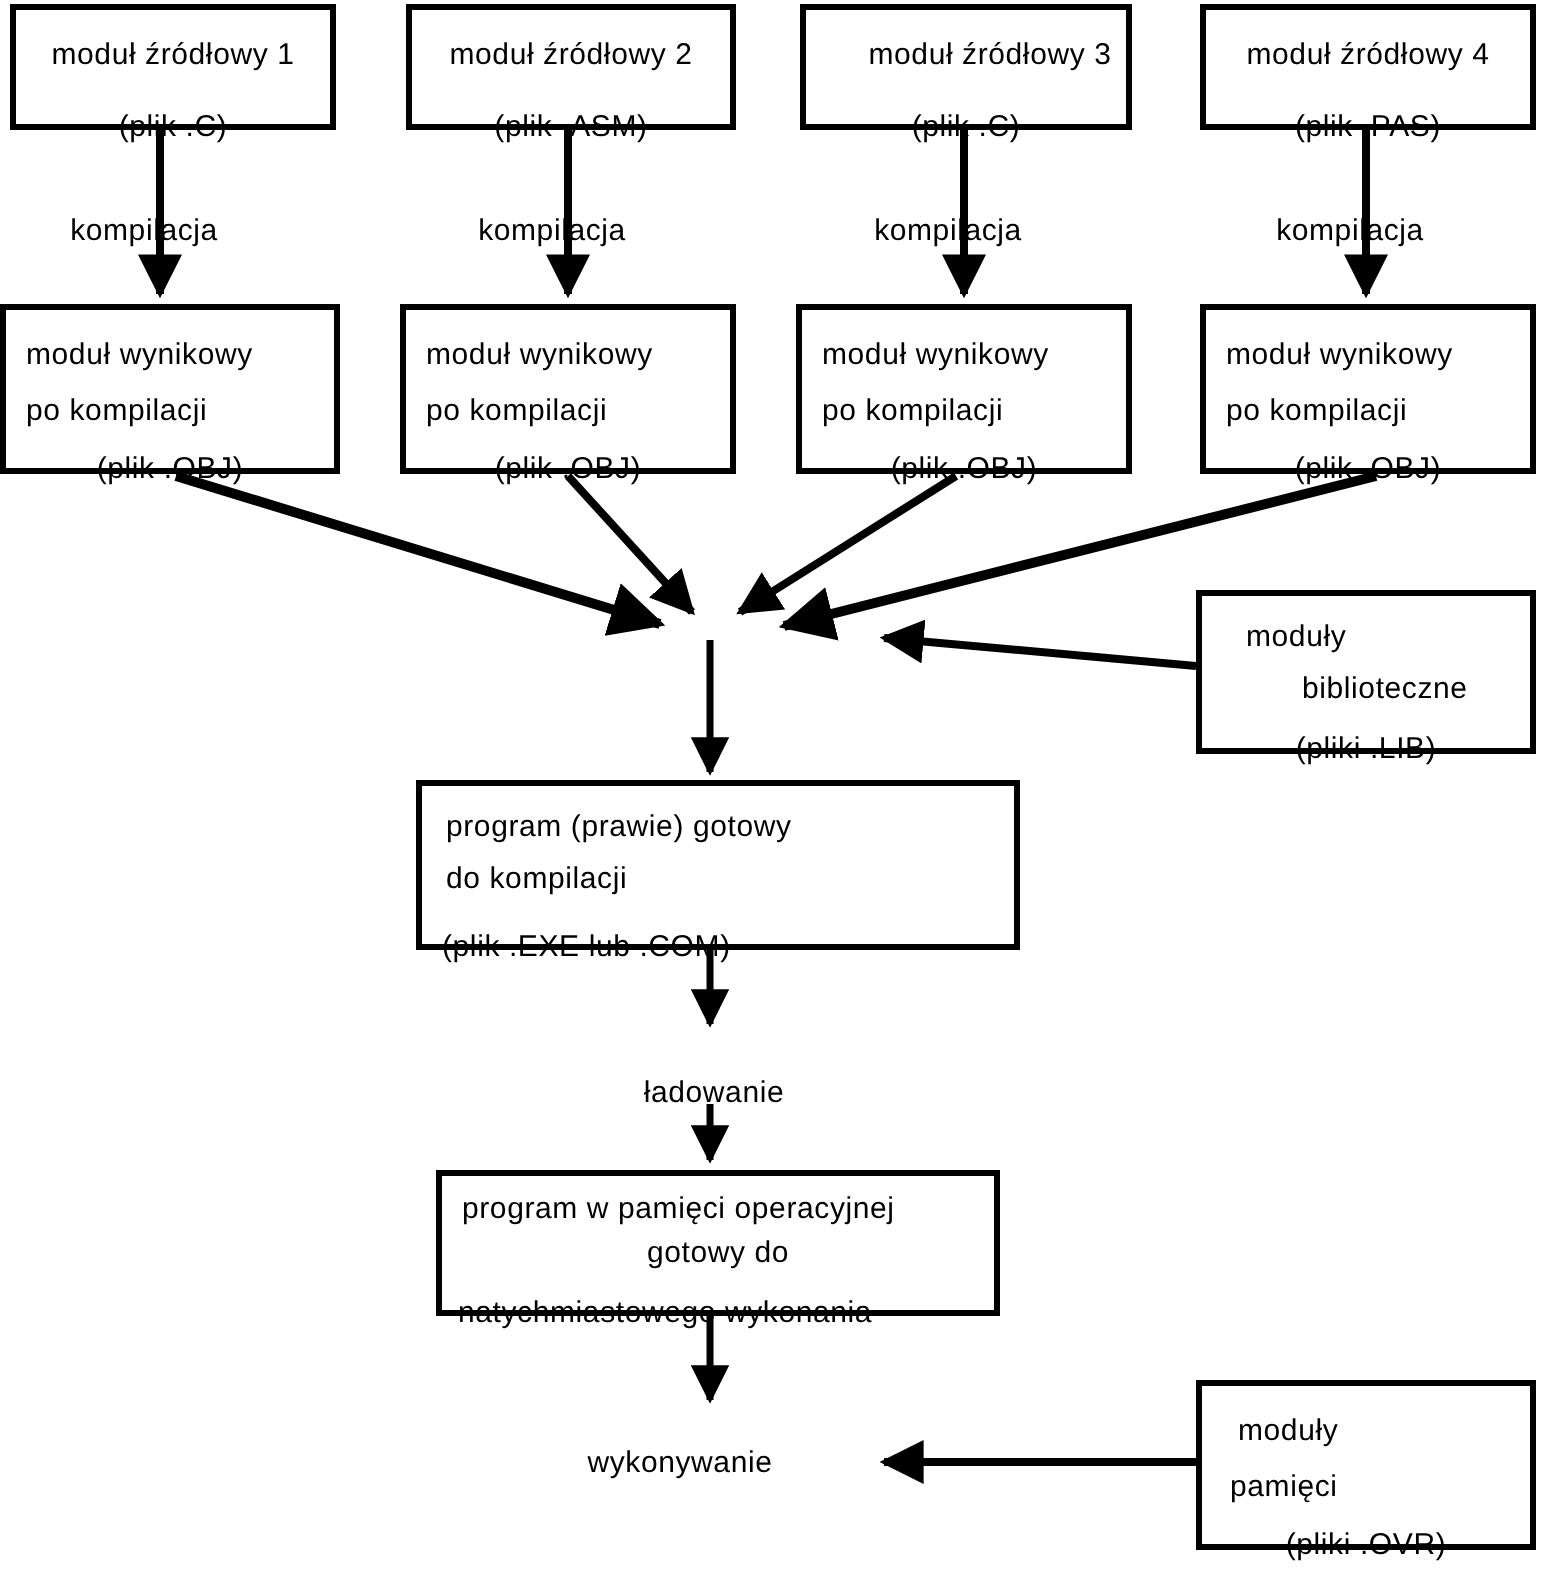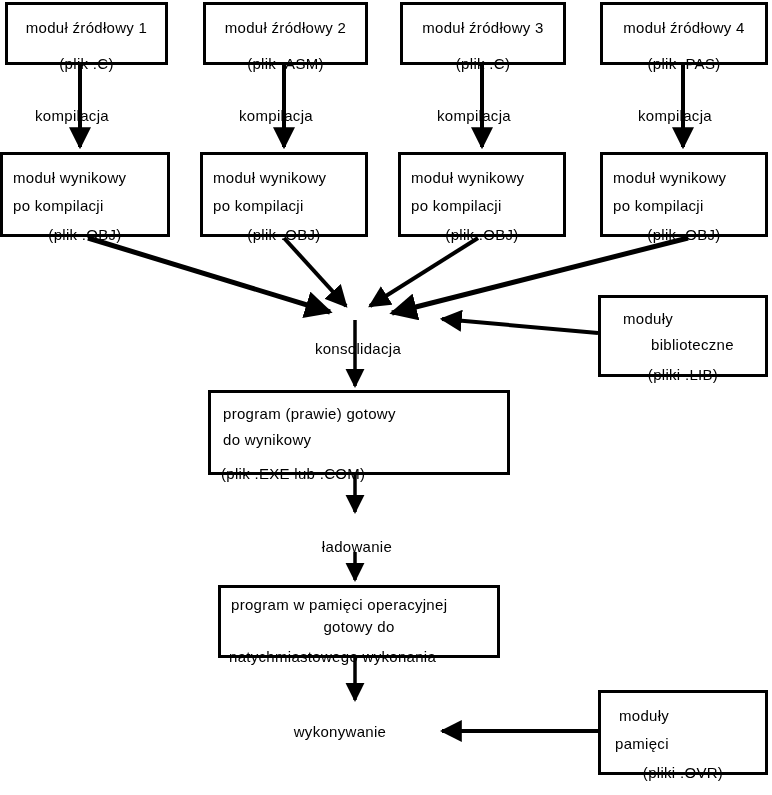--- a/index.html
+++ b/index.html
@@ -75,21 +75,21 @@
 
   <div class="box" style="left:5px;top:2px;width:163px;height:63px;">
     <div class="txt ctr" style="top:14px;">moduł źródłowy 1</div>
     <div class="txt ctr" style="bottom:-10px;">(plik .C)</div>
   </div>
   <div class="box" style="left:203px;top:2px;width:165px;height:63px;padding-left:40px;">
     <div class="txt ctr" style="top:14px;">moduł źródłowy 2</div>
     <div class="txt ctr" style="bottom:-10px;">(plik .ASM)</div>
   </div>
   <div class="box" style="left:400px;top:2px;width:166px;height:63px;">
-    <div class="txt ctr" style="top:14px;">moduł źródłowy 3</div>
+    <div class="txt ctr" style="top:14px;margin-left:12px;">moduł źródłowy 3</div>
     <div class="txt ctr" style="bottom:-10px;">(plik .C)</div>
   </div>
   <div class="box" style="left:600px;top:2px;width:168px;height:63px;">
     <div class="txt ctr" style="top:14px;">moduł źródłowy 4</div>
     <div class="txt ctr" style="bottom:-10px;">(plik .PAS)</div>
   </div>
 
   <div class="lbl" style="left:-8px;top:107px;width:160px;">kompilacja</div>
   <div class="lbl" style="left:196px;top:107px;width:160px;">kompilacja</div>
   <div class="lbl" style="left:394px;top:107px;width:160px;">kompilacja</div>
@@ -109,31 +109,30 @@
     <div class="txt" style="left:10px;top:14px;">moduł wynikowy</div>
     <div class="txt" style="left:10px;top:42px;">po kompilacji</div>
     <div class="txt ctr" style="bottom:-9px;">(plik .OBJ)</div>
   </div>
   <div class="box" style="left:600px;top:152px;width:168px;height:85px;">
     <div class="txt" style="left:10px;top:14px;">moduł wynikowy</div>
     <div class="txt" style="left:10px;top:42px;">po kompilacji</div>
     <div class="txt ctr" style="bottom:-9px;">(plik .OBJ)</div>
   </div>
 
-  <div class="lbl" style="left:258px;top:340px;width:200px;">konsolidacja</div>
 
   <div class="box" style="left:598px;top:295px;width:170px;height:82px;">
     <div class="txt" style="left:22px;top:12px;">moduły</div>
     <div class="txt" style="left:22px;top:38px;margin-left:28px;">biblioteczne</div>
     <div class="txt ctr" style="bottom:-9px;">(pliki .LIB)</div>
   </div>
 
   <div class="box" style="left:208px;top:390px;width:302px;height:85px;text-align:right;">
     <div class="txt" style="left:12px;top:12px;">program (prawie) gotowy</div>
-    <div class="txt" style="left:12px;top:38px;">do wynikowy</div>
+    <div class="txt" style="left:12px;top:38px;">do kompilacji</div>
     <div class="txt" style="left:10px;bottom:-10px;">(plik .EXE lub .COM)</div>
   </div>
 
   <div class="lbl" style="left:257px;top:538px;width:200px;">ładowanie</div>
 
   <div class="box" style="left:218px;top:585px;width:282px;height:73px;">
     <div class="txt ctr" style="top:30px;">gotowy do</div>
     <div class="txt" style="left:10px;top:8px;">program w pamięci operacyjnej</div>
     <div class="txt" style="left:8px;bottom:-10px;">natychmiastowego wykonania</div>
   </div>

